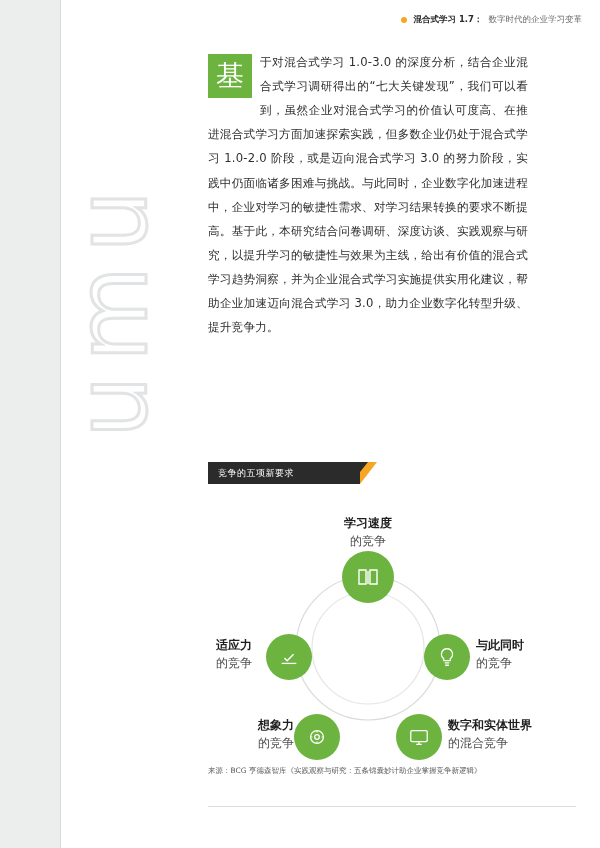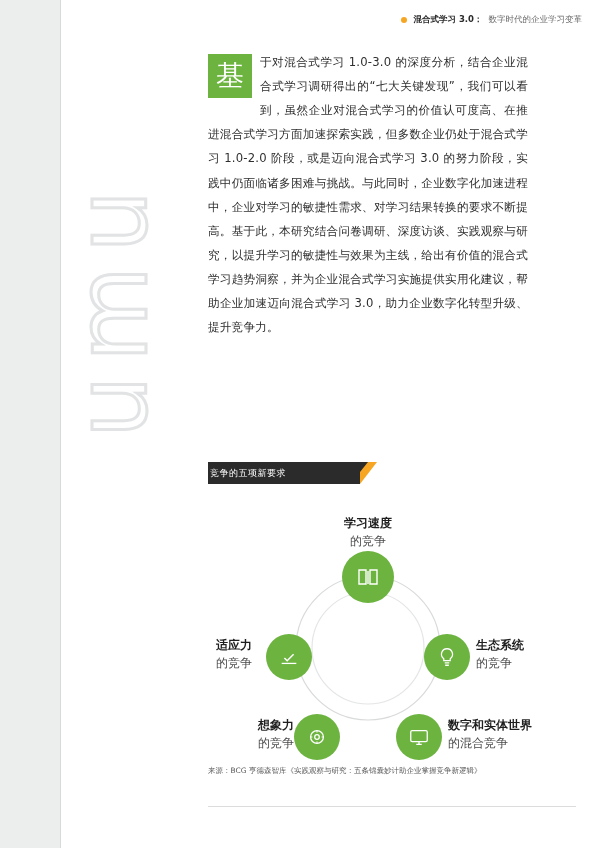--- a/index.html
+++ b/index.html
@@ -113,21 +113,21 @@
     top: 462px;
     width: 320px;
   }
   .fig-banner {
     position: relative;
     width: 152px;
     height: 22px;
     background: #2b2b2b;
     display: flex;
     align-items: center;
-    padding-left: 2px;
+    padding-left: 10px;
     box-sizing: border-box;
   }
   .fig-banner span {
     color: #ffffff;
     font-size: 9px;
     letter-spacing: 0.5px;
   }
   .fig-flag {
     position: absolute;
     left: 152px;
@@ -220,21 +220,21 @@
 <body>
 
 <div class="page">
 
   <div class="left-band"></div>
   <div class="band-rule"></div>
   <div class="watermark">umu</div>
 
   <div class="header">
     <span class="dot"></span>
-    <span class="h-title">混合式学习 3.0：</span>
+    <span class="h-title">混合式学习 1.7：</span>
     <span class="h-sub">数字时代的企业学习变革</span>
   </div>
 
   <div class="content">
     <div class="dropcap">基</div>
     <div class="body-text">于对混合式学习 1.0-3.0 的深度分析，结合企业混合式学习调研得出的“七大关键发现”，我们可以看到，虽然企业对混合式学习的价值认可度高、在推进混合式学习方面加速探索实践，但多数企业仍处于混合式学习 1.0-2.0 阶段，或是迈向混合式学习 3.0 的努力阶段，实践中仍面临诸多困难与挑战。与此同时，企业数字化加速进程中，企业对学习的敏捷性需求、对学习结果转换的要求不断提高。基于此，本研究结合问卷调研、深度访谈、实践观察与研究，以提升学习的敏捷性与效果为主线，给出有价值的混合式学习趋势洞察，并为企业混合式学习实施提供实用化建议，帮助企业加速迈向混合式学习 3.0，助力企业数字化转型升级、提升竞争力。</div>
   </div>
 
   <div class="figure">
     <div class="fig-banner">
@@ -261,21 +261,21 @@
         <span class="l2">的竞争</span>
       </div>
 
       <div class="node" style="left:216px; top:138px;">
         <svg width="22" height="22" viewBox="0 0 24 24">
           <path d="M12 3a6 6 0 0 0-3.5 10.9V16h7v-2.1A6 6 0 0 0 12 3z" fill="none" stroke="#ffffff" stroke-width="1.4"></path>
           <path d="M9.5 18.5h5M10 21h4" stroke="#ffffff" stroke-width="1.4"></path>
         </svg>
       </div>
       <div class="node-label" style="left:268px; top:140px; width:70px;">
-        <span class="l1">生态系统</span>
+        <span class="l1">与此同时</span>
         <span class="l2">的竞争</span>
       </div>
 
       <div class="node" style="left:188px; top:218px;">
         <svg width="22" height="22" viewBox="0 0 24 24">
           <rect x="3" y="5" width="18" height="12" rx="1.5" fill="none" stroke="#ffffff" stroke-width="1.4"></rect>
           <path d="M9 20h6M12 17v3" stroke="#ffffff" stroke-width="1.4"></path>
         </svg>
       </div>
       <div class="node-label" style="left:240px; top:220px; width:86px;">

